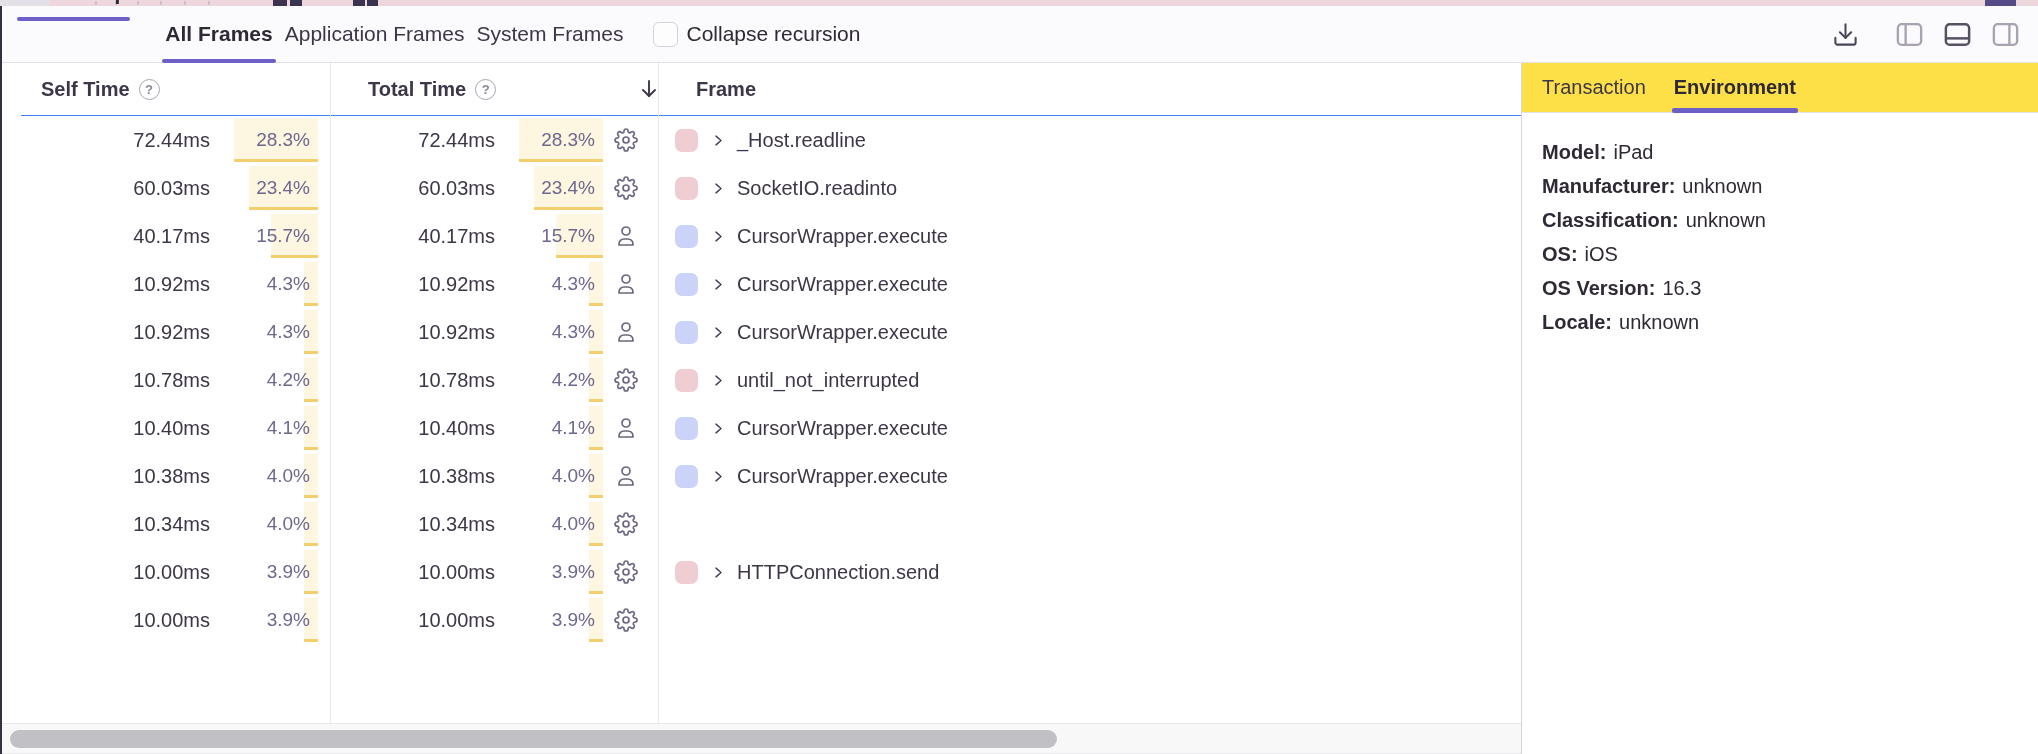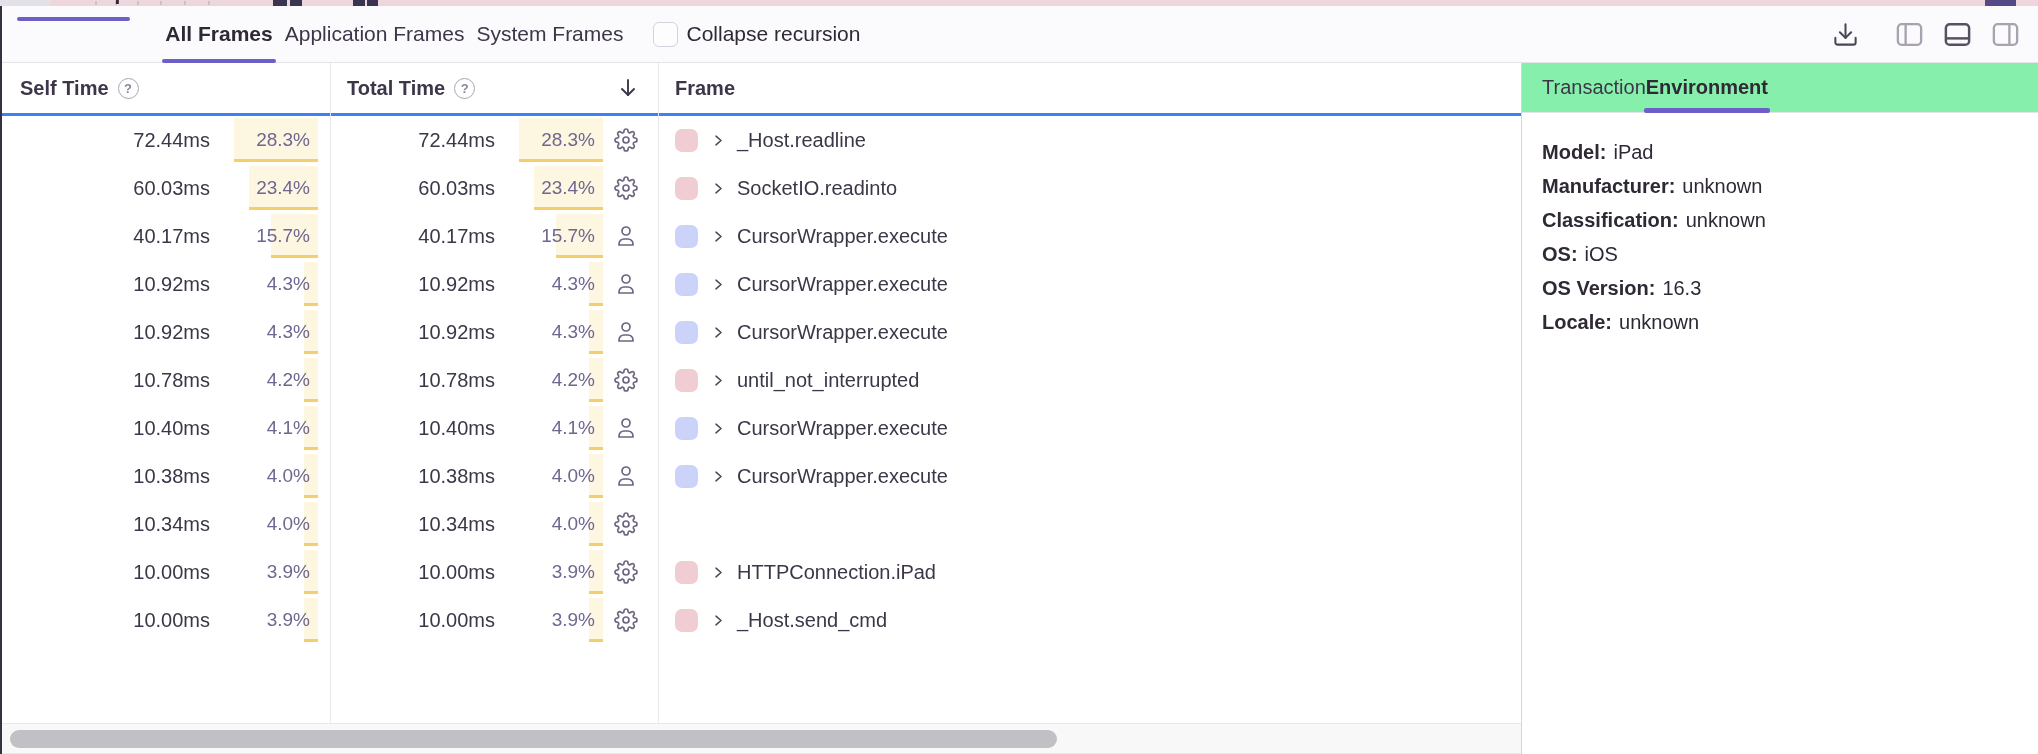--- a/index.html
+++ b/index.html
@@ -29,21 +29,21 @@
   .collapse-label{font-size:21px;color:#2f2936;}
   .toolbar-actions{margin-left:auto;display:flex;align-items:center;gap:14px;padding-right:16px;}
   .icon-btn{width:34px;height:34px;display:flex;align-items:center;justify-content:center;cursor:pointer;}
 
   
   .content{position:absolute;left:0;top:63px;width:2038px;height:691px;display:flex;}
   .table-region{position:relative;width:1521px;height:691px;background:#fff;box-sizing:border-box;}
   .vline{position:absolute;top:0;width:1px;background:#e9e6ec;height:660px;z-index:5;}
   .v1{left:330px;} .v2{left:658px;}
 
-  .thead{position:relative;display:flex;height:53px;border-bottom:3px solid #3b82f6;box-sizing:border-box;align-items:center;font-size:20px;font-weight:600;color:#3d3648;}
+  .thead{position:relative;display:flex;height:53px;border-bottom:1px solid #3b82f6;box-sizing:border-box;align-items:center;font-size:20px;font-weight:600;color:#3d3648;margin-left:21px;}
   .th{display:flex;align-items:center;height:100%;box-sizing:border-box;cursor:pointer;}
   .th-self{width:330px;padding-left:20px;}
   .th-total{width:328px;padding-left:17px;}
   .th-frame{flex:1;padding-left:17px;}
   .help-icon{width:21px;height:21px;border:1.5px solid #aaa3b2;border-radius:50%;display:flex;align-items:center;justify-content:center;
              font-size:13px;font-weight:600;color:#8c8599;margin-left:9px;box-sizing:border-box;}
   .sort-arrow{margin-left:auto;margin-right:18px;display:flex;align-items:center;}
 
   .rows{position:relative;}
   .frame-row{display:flex;height:48px;align-items:center;cursor:pointer;}
@@ -60,22 +60,22 @@
   .swatch{width:23px;height:23px;border-radius:7px;flex:none;}
   .chev{margin-left:13px;display:flex;align-items:center;flex:none;}
   .frame-name{margin-left:11px;font-size:20px;color:#3d3648;white-space:nowrap;}
 
   .hscroll{position:absolute;left:0;bottom:0;width:1521px;height:31px;background:#f8f8f9;
            border-top:1px solid #e8e7ea;border-bottom:1px solid #e8e7ea;box-sizing:border-box;}
   .hthumb{position:absolute;left:10px;top:6px;width:1047px;height:18px;border-radius:9px;background:#c1c0c5;cursor:grab;}
 
   
   .panel{width:517px;height:691px;border-left:1px solid #d8d4dd;box-sizing:border-box;background:#fff;}
-  .panel-tabs{height:50px;background:#86efac;border-bottom:1px solid #e5e2e8;display:flex;align-items:center;
-              padding-left:20px;box-sizing:border-box;}
+  .panel-tabs{height:50px;background:#fde047;border-bottom:1px solid #e5e2e8;display:flex;align-items:center;
+              padding-left:20px;gap:28px;box-sizing:border-box;}
   .ptab{position:relative;height:50px;display:flex;align-items:center;font-size:20px;color:#3d3648;cursor:pointer;}
   .ptab.bold{font-weight:700;color:#2f2936;}
   .ptab .underline{position:absolute;left:-2px;right:-2px;bottom:0;height:5px;background:#6c5fc7;border-radius:2px;}
   .panel-body{padding:22px 20px 0 20px;}
   .env-line{font-size:20px;line-height:34px;color:#2f2936;}
   .env-label{font-weight:700;margin-right:7px;}
 
   svg{display:block;}
 </style>
 </head>
@@ -482,21 +482,21 @@
       </span>
 
     </div>
     <div class="cell c-frame">
       <span class="swatch" style="background: rgb(240, 205, 210);"></span>
       <span class="chev">
         <svg width="15" height="15" viewBox="0 0 24 24" fill="none" stroke="#4b4358" stroke-width="2.4" stroke-linecap="round" stroke-linejoin="round">
           <polyline points="8 5 16 12 8 19"></polyline>
         </svg>
       </span>
-      <span class="frame-name">HTTPConnection.iPad</span>
+      <span class="frame-name">HTTPConnection.send</span>
     </div>
   </div>
           <div class="frame-row">
     <div class="cell c-self">
       <span class="time">10.00ms</span>
       <span class="pct-box">
         <span class="pct-fill" style="width: 14px; background: rgb(253, 246, 224); border-bottom-color: rgb(243, 207, 109);"></span>
         <span class="pct-text">3.9%</span>
       </span>
     </div>
@@ -506,29 +506,20 @@
         <span class="pct-fill" style="width: 14px; background: rgb(253, 246, 224); border-bottom-color: rgb(243, 207, 109);"></span>
         <span class="pct-text">3.9%</span>
       </span>
       <span class="type-icon">
         <svg width="24" height="24" viewBox="0 0 24 24" fill="none" stroke="#6e6680" stroke-width="1.7" stroke-linecap="round" stroke-linejoin="round">
           <circle cx="12" cy="12" r="3"></circle>
           <path d="M19.4 15a1.65 1.65 0 0 0 .33 1.82l.06.06a2 2 0 0 1 0 2.83 2 2 0 0 1-2.83 0l-.06-.06a1.65 1.65 0 0 0-1.82-.33 1.65 1.65 0 0 0-1 1.51V21a2 2 0 0 1-2 2 2 2 0 0 1-2-2v-.09A1.65 1.65 0 0 0 9 19.4a1.65 1.65 0 0 0-1.82.33l-.06.06a2 2 0 0 1-2.83 0 2 2 0 0 1 0-2.83l.06-.06a1.65 1.65 0 0 0 .33-1.82 1.65 1.65 0 0 0-1.51-1H3a2 2 0 0 1-2-2 2 2 0 0 1 2-2h.09A1.65 1.65 0 0 0 4.6 9a1.65 1.65 0 0 0-.33-1.82l-.06-.06a2 2 0 0 1 0-2.83 2 2 0 0 1 2.83 0l.06.06a1.65 1.65 0 0 0 1.82.33H9a1.65 1.65 0 0 0 1-1.51V3a2 2 0 0 1 2-2 2 2 0 0 1 2 2v.09a1.65 1.65 0 0 0 1 1.51 1.65 1.65 0 0 0 1.82-.33l.06-.06a2 2 0 0 1 2.83 0 2 2 0 0 1 0 2.83l-.06.06a1.65 1.65 0 0 0-.33 1.82V9a1.65 1.65 0 0 0 1.51 1H21a2 2 0 0 1 2 2 2 2 0 0 1-2 2h-.09a1.65 1.65 0 0 0-1.51 1z"></path>
         </svg>
       </span>
 
-    </div>
-    <div class="cell c-frame">
-      <span class="swatch" style="background: rgb(240, 205, 210);"></span>
-      <span class="chev">
-        <svg width="15" height="15" viewBox="0 0 24 24" fill="none" stroke="#4b4358" stroke-width="2.4" stroke-linecap="round" stroke-linejoin="round">
-          <polyline points="8 5 16 12 8 19"></polyline>
-        </svg>
-      </span>
-      <span class="frame-name">_Host.send_cmd</span>
     </div>
   </div>
         </div>
 
       <div class="hscroll">
         <div class="hthumb"></div>
       </div>
     </div>
 
     <div class="panel">

